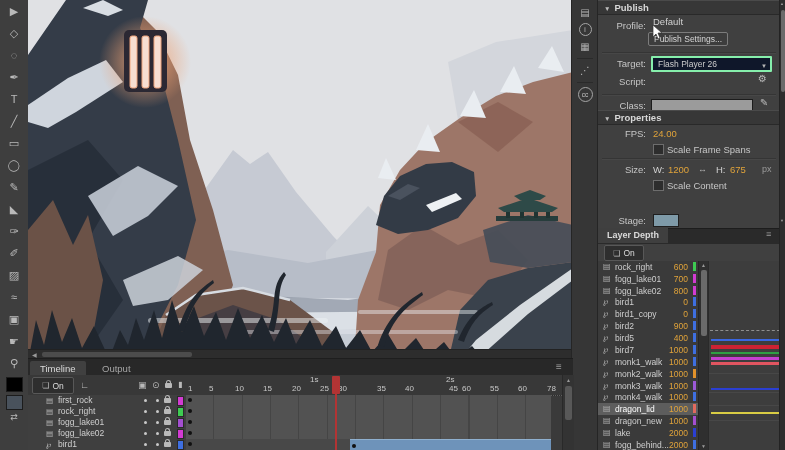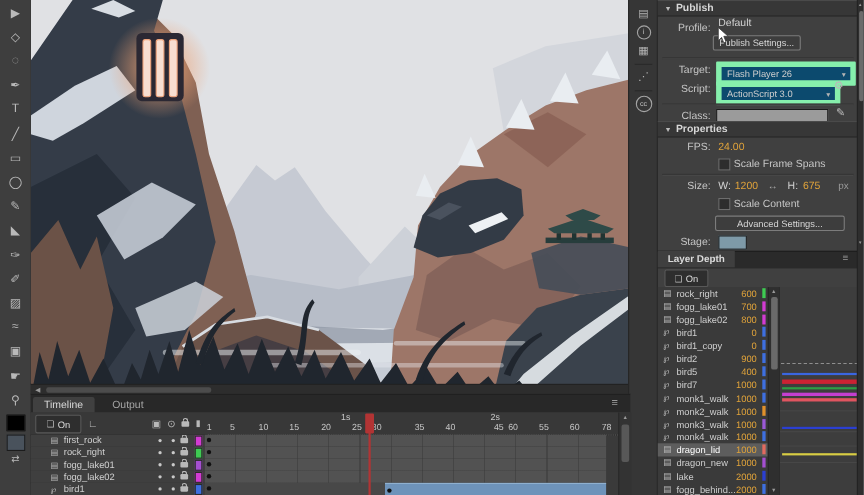--- a/index.html
+++ b/index.html
@@ -32,21 +32,21 @@
   
   #rp{left:597px;top:0;width:182px;height:450px;background:#404040;border-left:1px solid #252525}
   .hdr{left:0;width:182px;height:13px;background:#373737;border-bottom:1px solid #292929;
        border-top:1px solid #4a4a4a;font-size:9.5px;font-weight:bold;color:#d8d8d8;line-height:13px}
   .hdr .tri{font-size:6.5px;color:#bdbdbd;margin:0 4px 0 6px}
   .lbl{width:48px;text-align:right;font-size:9.5px;color:#c6c6c6}
   .val{font-size:9.5px;color:#d2d2d2}
   .hot{color:#e0a33a}
   .btn{background:#3d3d3d;border:1px solid #7c7c7c;border-radius:2px;color:#d6d6d6;
        font-size:8.5px;text-align:center}
-  .dd{height:12px;background:#0c4a6e;border:5px solid #86efac;border-radius:1px;color:#cdcdcd;
+  .dd{height:12px;background:#0f172a;border:2px solid #86efac;border-radius:1px;color:#cdcdcd;
       font-size:8.5px;line-height:12px;padding-left:5px}
   .dd .ar{position:absolute;right:3px;top:2px;font-size:6px;color:#b5b5b5}
   .cb{width:9px;height:9px;background:#2d2d2d;border:1px solid #6d6d6d}
   .cblbl{font-size:9.5px;color:#c6c6c6}
   .divl{left:4px;width:174px;height:1px;background:#353535;border-bottom:1px solid #474747}
 
   
   #ldlist{left:0;top:261px;width:100px;height:189px;background:#3a3a3a}
   .ldr{left:0;width:100px;height:12px}
   .ldr.sel{background:#5d5d5d}
@@ -268,24 +268,20 @@
     <div class="a lbl" style="top:20px">Profile:</div>
     <div class="a val" style="top:16px;left:55px">Default</div>
     <div class="a btn" style="top:32px;left:50px;width:78px;height:12px;line-height:12px">Publish Settings...</div>
     <div class="a divl" style="top:52px"></div>
     <div class="a lbl" style="top:58px">Target:</div>
     <div class="a dd" style="top:56px;left:53px;width:112px">
       <span>Flash Player 26</span>
       <span class="ar">▼</span>
     </div>
     <div class="a lbl" style="top:76px">Script:</div>
-    <div class="a dd" style="top:74px;left:53px;width:98px">
-      <span>ActionScript 3.0</span>
-      <span class="ar">▼</span>
-    </div>
     <div class="a" style="top:73px;left:160px;font-size:10px;color:#b8b8b8">⚙</div>
     <div class="a divl" style="top:94px"></div>
     <div class="a lbl" style="top:100px">Class:</div>
     <div class="a" style="top:99px;left:53px;width:100px;height:11px;background:#9b9b9b;border:1px solid #1c1c1c"><span></span></div>
     <div class="a" style="top:97px;left:162px;font-size:10px;color:#b8b8b8">✎</div>
 
     <div class="a hdr" style="top:110px">
       <span class="tri">▼</span><span>Properties</span>
     </div>
     <div class="a lbl" style="top:128px">FPS:</div>
@@ -295,21 +291,20 @@
     <div class="a divl" style="top:158px"></div>
     <div class="a lbl" style="top:164px">Size:</div>
     <div class="a val" style="top:164px;left:55px">W:</div>
     <div class="a val hot" style="top:164px;left:70px">1200</div>
     <div class="a" style="top:164px;left:100px;font-size:9px;color:#b0b0b0">↔</div>
     <div class="a val" style="top:164px;left:118px">H:</div>
     <div class="a val hot" style="top:164px;left:132px">675</div>
     <div class="a" style="top:164px;left:164px;font-size:9px;color:#9a9a9a">px</div>
     <div class="a cb" style="top:180px;left:55px"></div>
     <div class="a cblbl" style="top:180px;left:69px">Scale Content</div>
-    <div class="a btn" style="top:196px;left:52px;width:116px;height:12px;line-height:12px">Advanced Settings...</div>
     <div class="a lbl" style="top:215px">Stage:</div>
     <div class="a" style="top: 214px; left: 55px; width: 24px; height: 11px; border: 1px solid rgb(31, 31, 31); background: rgb(126, 154, 168);"></div>
 
     <div class="a" style="top:228px;left:0;width:182px;height:15px;background:#2a2a2a;border-top:1px solid #1d1d1d"></div>
     <div class="a" style="top:228px;left:0;height:15px;padding:0 9px;background:#3f3f3f;font-size:9px;font-weight:bold;line-height:15px;color:#dadada">Layer Depth</div>
     <div class="a" style="top:229px;left:168px;font-size:9px;color:#9a9a9a">≡</div>
     <div class="a onbtn" style="top:245px;left:6px;width:38px;height:14px">
       <span style="font-size:8px;color:#b9b9b9">❏</span>
       <span>On</span>
     </div>

